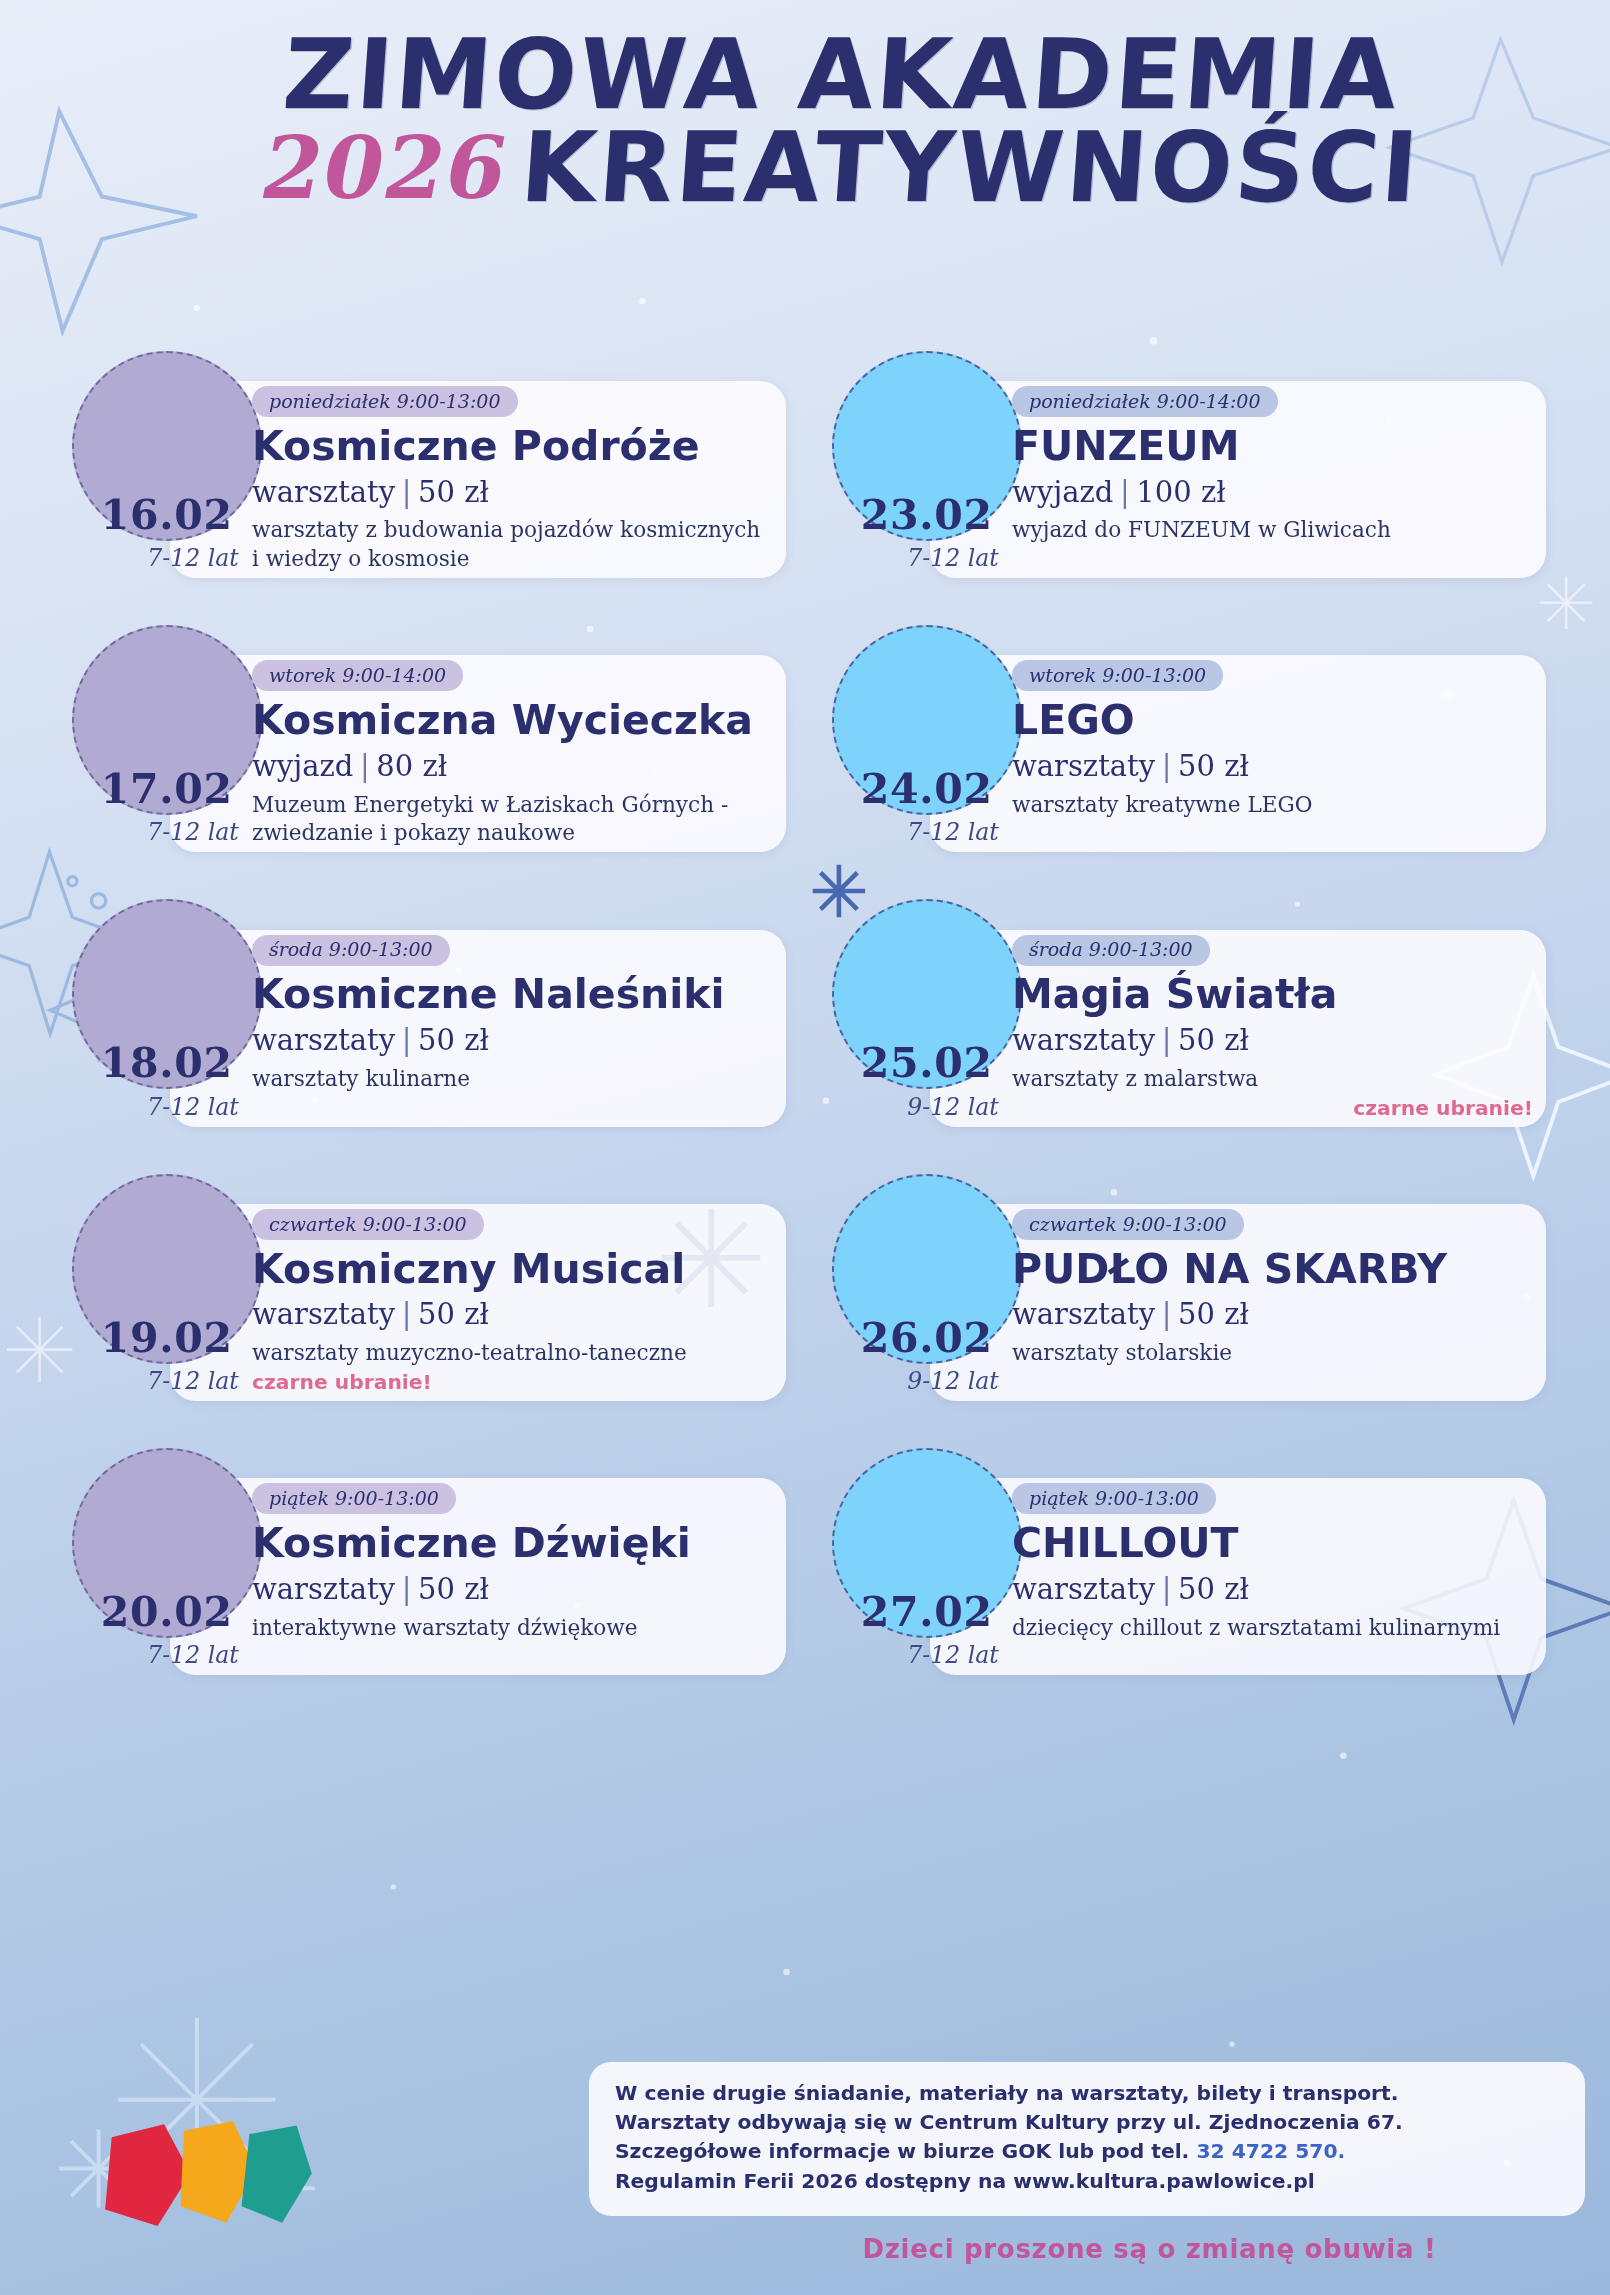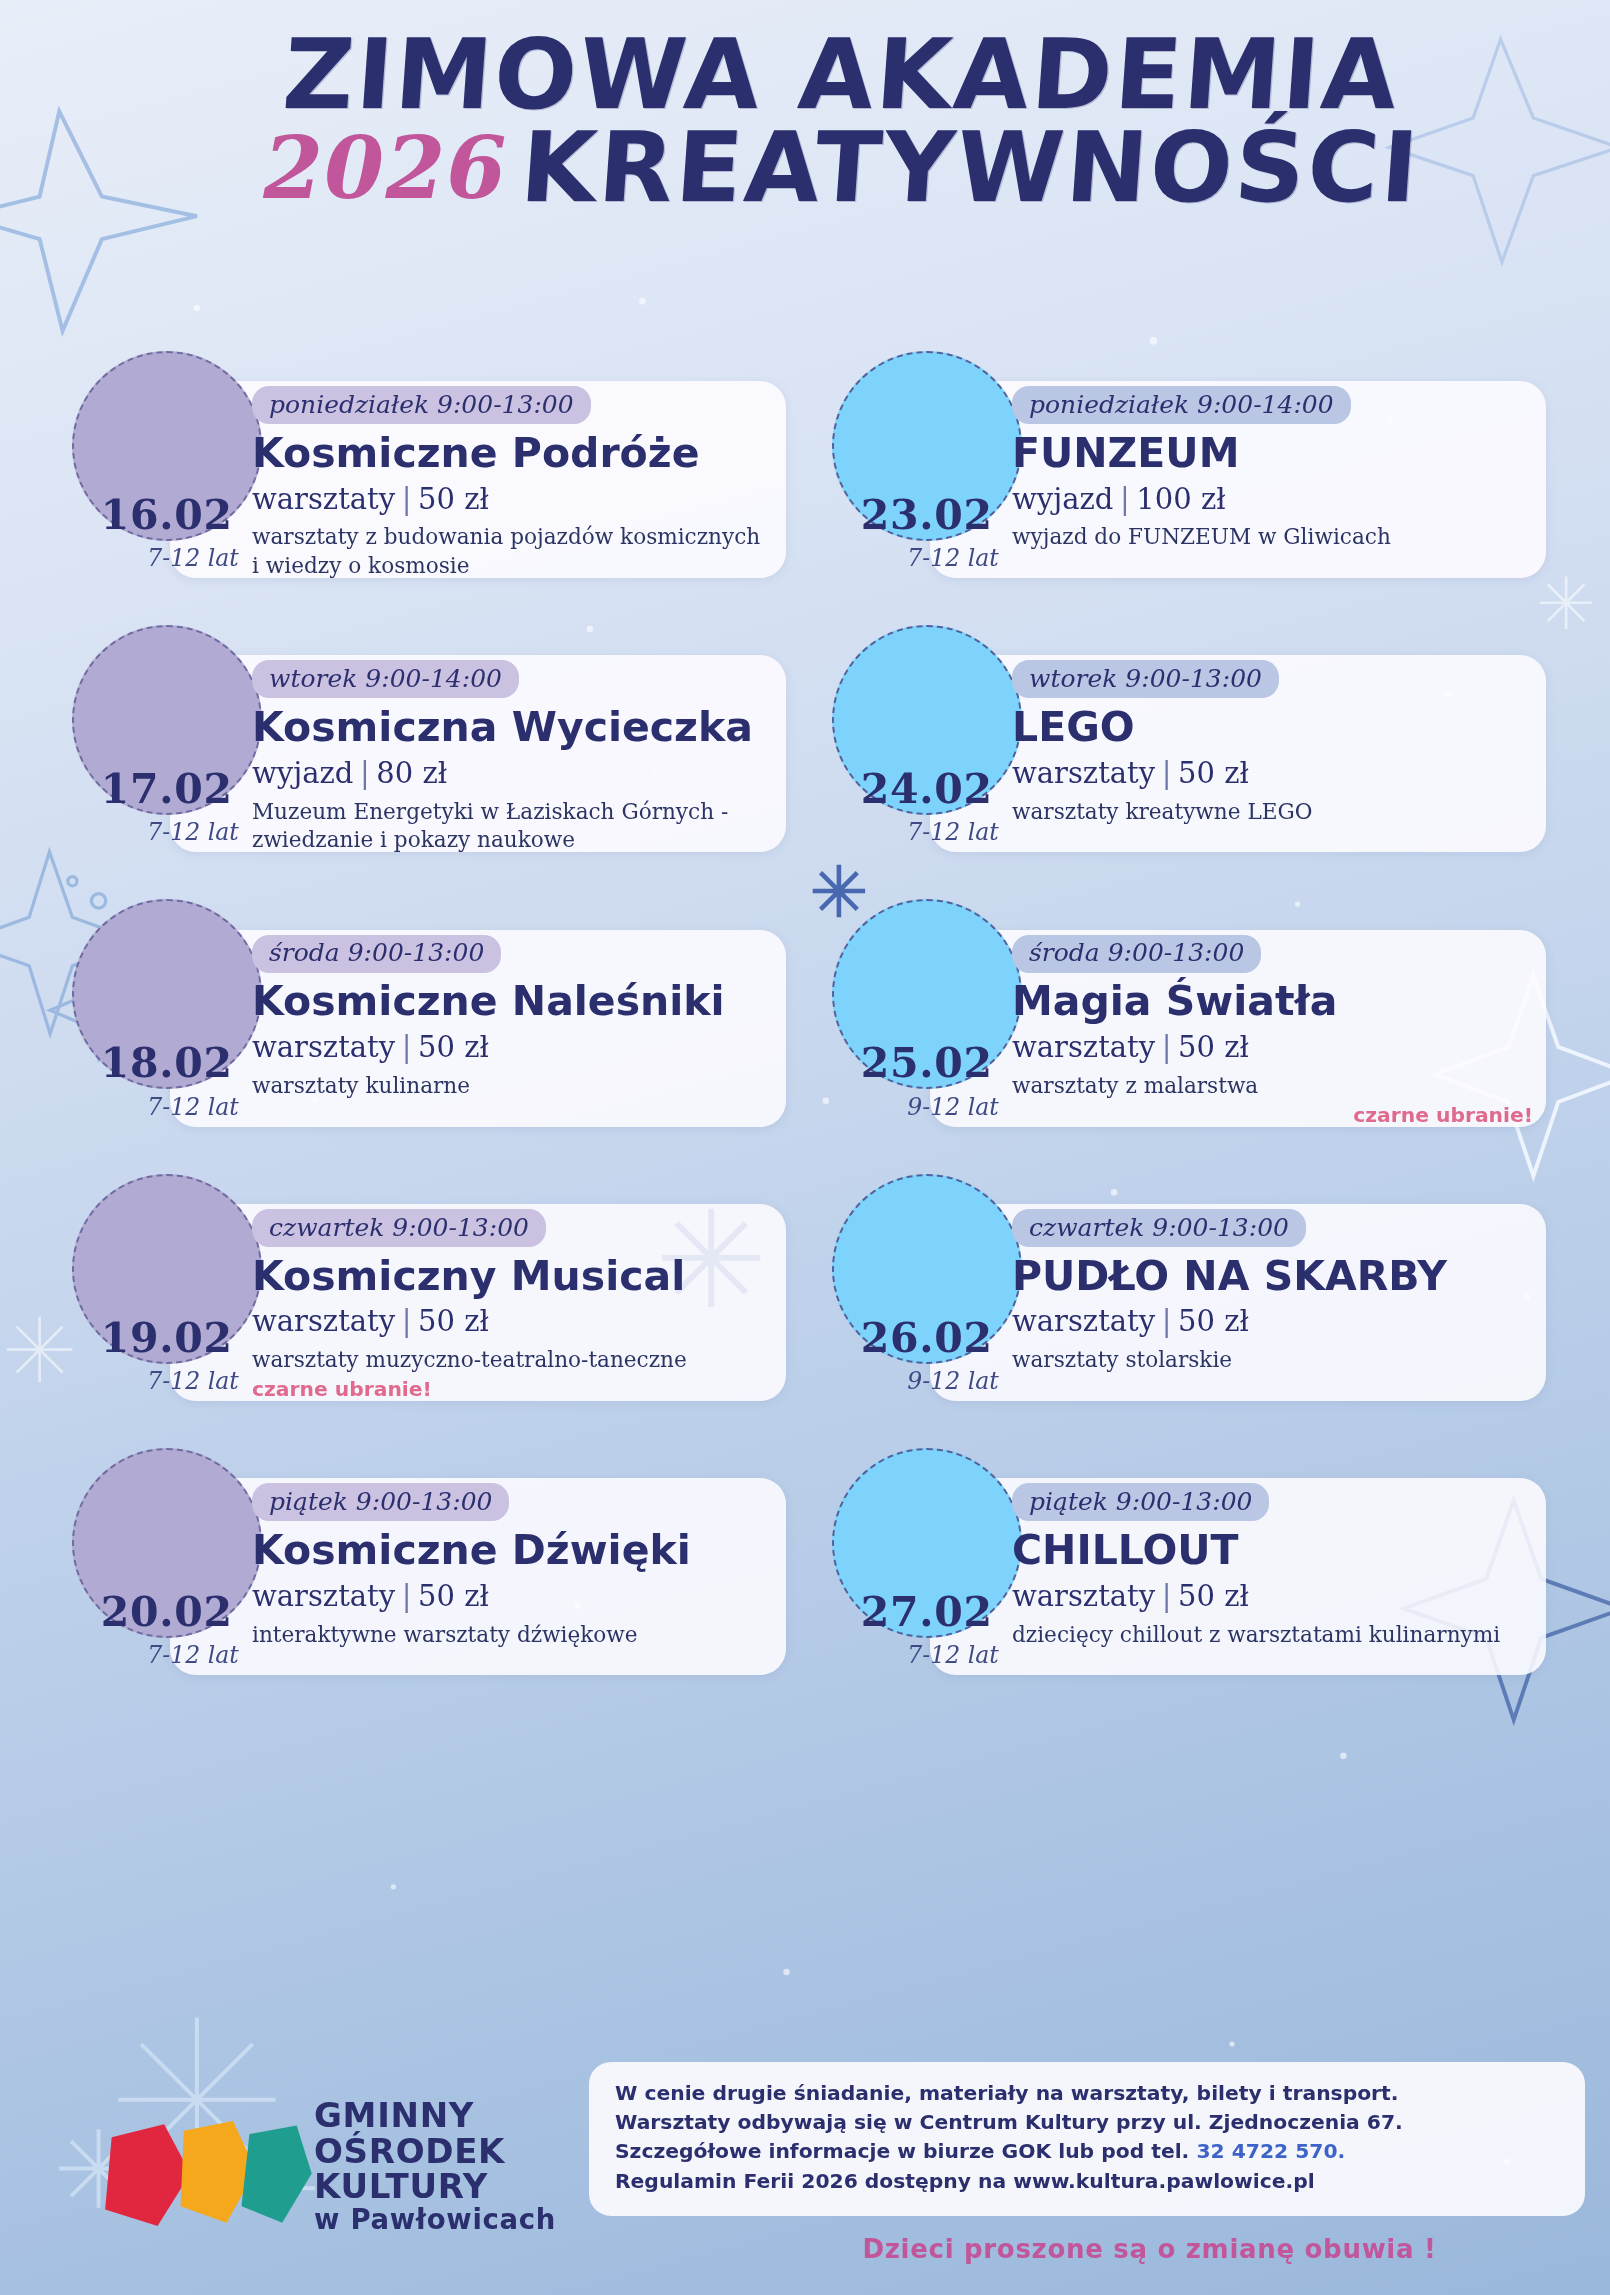--- a/index.html
+++ b/index.html
@@ -135,21 +135,21 @@
   .card-body {
     position: absolute;
     left: 200px;
     top: 39px;
     right: 26px;
   }
   .day-time {
     display: inline-block;
     font-family: "DejaVu Serif", serif;
     font-style: italic;
-    font-size: 25px;
+    font-size: 19px;
     color: #2b2f6e;
     padding: 3.9px 17px 5.2px 17px;
     border-radius: 17px;
     margin-bottom: 3.9px;
     white-space: nowrap;
   }
   .day-time.purple { background: #cbc2e2; }
   .day-time.blue   { background: #b9c6e4; }
   .dt-right-wrap { text-align: left; }
   .ev-title {
@@ -504,26 +504,20 @@
     </div>
   </div>
   </div>
 
 <div class="footer-logo">
   <svg class="logo-shapes" viewBox="0 0 340 210">
     <path d="M 30 40 L 110 20 L 150 95 L 100 175 L 20 150 Z" fill="#e1273f"></path>
     <path d="M 140 30 L 215 15 L 250 90 L 205 170 L 135 145 Z" fill="#f5a81c"></path>
     <path d="M 240 35 L 312 22 L 335 95 L 290 170 L 228 145 Z" fill="#1f9e8f"></path>
   </svg>
-  <div class="logo-text">
-    <div class="l1">GMINNY</div>
-    <div class="l2">OŚRODEK</div>
-    <div class="l3">KULTURY</div>
-    <div class="l4">w Pawłowicach</div>
-  </div>
 </div>
 
 <div class="footer-box">
   <div class="footer-line">W cenie drugie śniadanie, materiały na warsztaty, bilety i transport.</div>
   <div class="footer-line">Warsztaty odbywają się w Centrum Kultury przy ul. Zjednoczenia 67.</div>
   <div class="footer-line">
     <span>Szczegółowe informacje w biurze GOK lub pod tel. </span><span class="hl">32 4722 570.</span>
   </div>
   <div class="footer-line">Regulamin Ferii 2026 dostępny na www.kultura.pawlowice.pl</div>
 </div>

